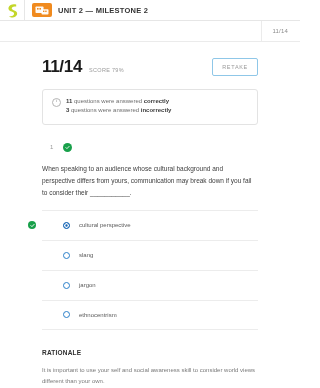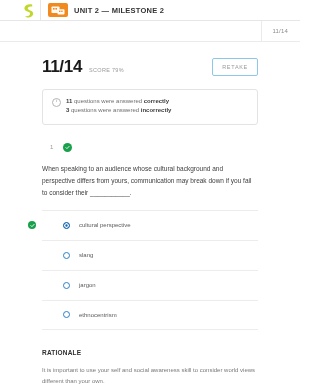--- a/index.html
+++ b/index.html
@@ -15,21 +15,21 @@
     overflow: hidden;
     position: relative;
   }
 
   
   .topbar {
     height: 21px;
     border-bottom: 1px solid #e6e6e6;
     display: flex;
     align-items: center;
-    padding-left: 22px;
+    padding-left: 6px;
     box-sizing: border-box;
     background: #ffffff;
   }
   .logo-mark {
     width: 13px;
     height: 15px;
     flex: 0 0 auto;
     display: flex;
     align-items: center;
     justify-content: center;

